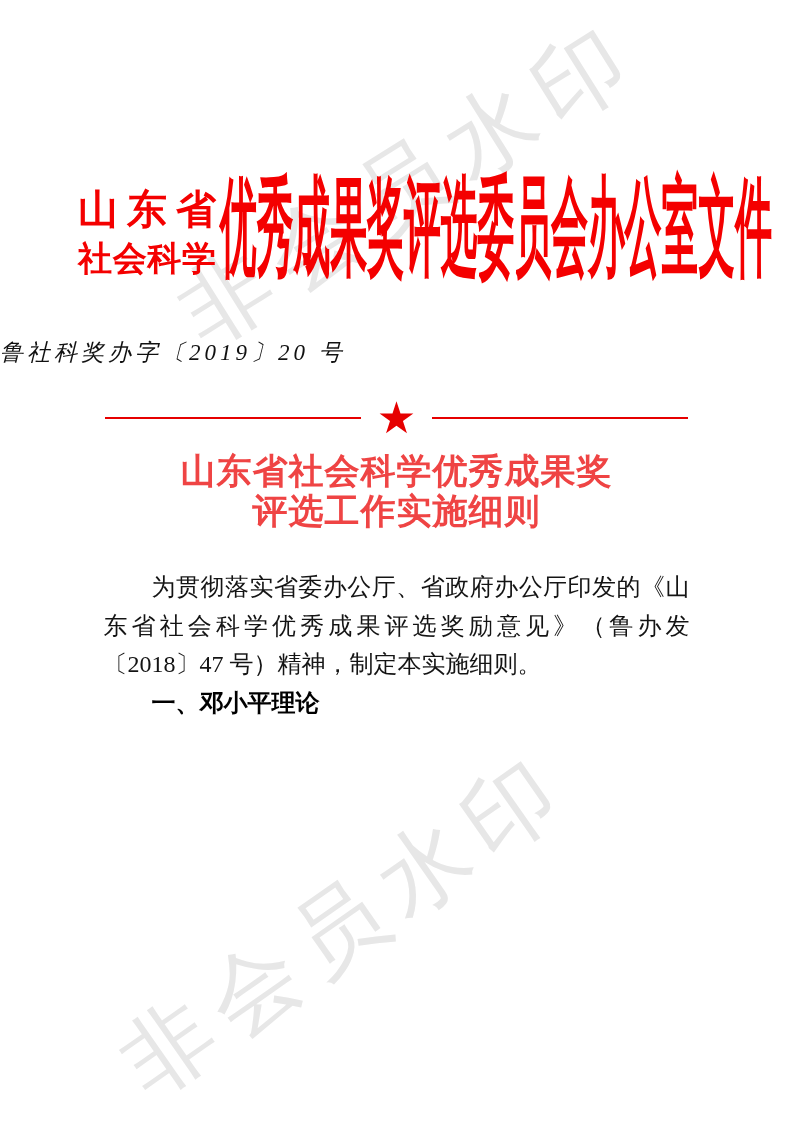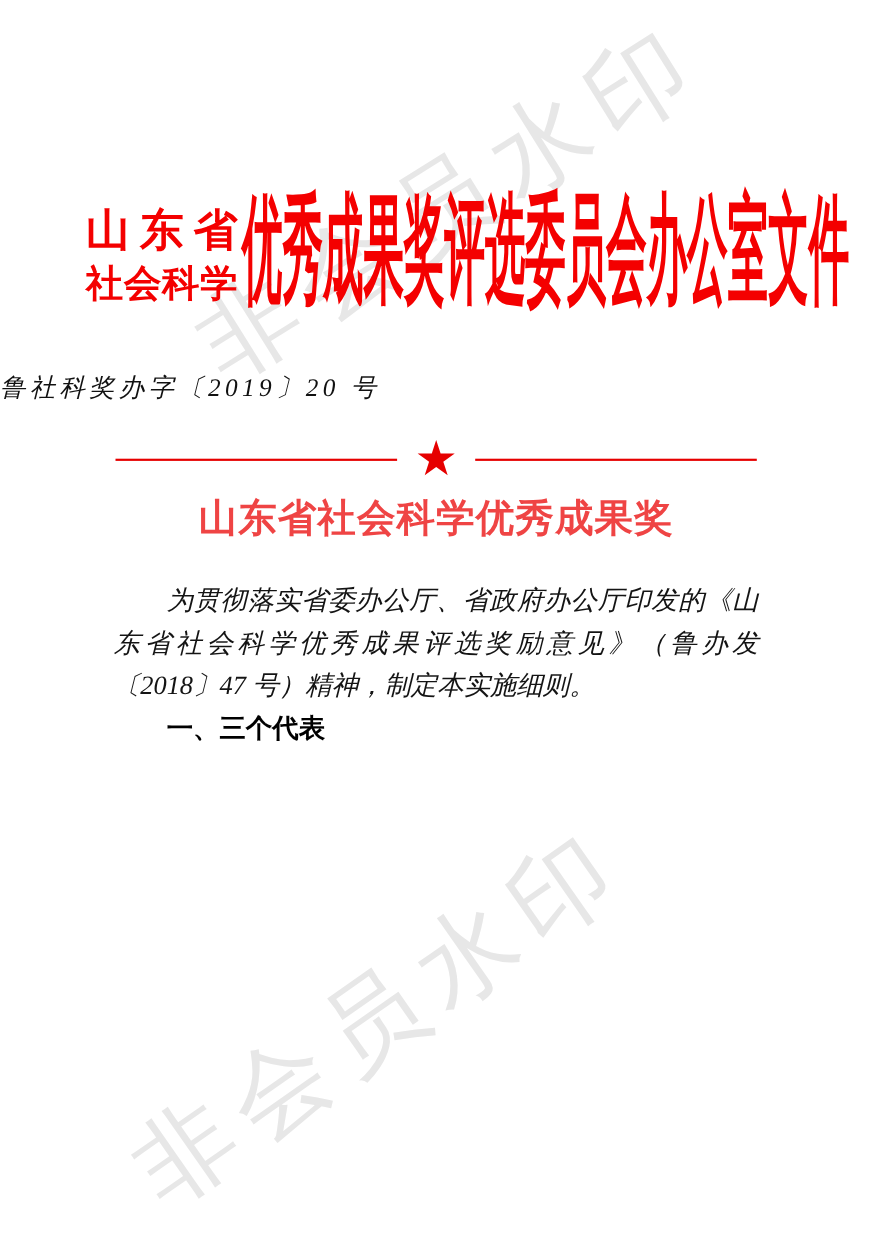--- a/index.html
+++ b/index.html
@@ -91,21 +91,21 @@
   
   .body-text {
     width:586px;
     margin:36px auto 0;
     font-size:24px;
     line-height:38.5px;
     text-align:justify;
     text-justify:inter-character;
     color:#141414;
   }
-  .para { text-indent:2em;font-style:italic; }
+  .para { text-indent:2em; }
   .section-heading {
     text-indent:2em;
     font-family:"Liberation Sans","DejaVu Sans",sans-serif;
     font-weight:bold;
     font-size:24px;
     color:#000;
   }
 </style>
 </head>
 <body>
@@ -130,21 +130,22 @@
     <div class="doc-number">鲁社科奖办字〔2019〕20 号</div>
 
     <div class="divider">
       <span class="rule"></span>
       <span class="star">★</span>
       <span class="rule"></span>
     </div>
 
     <div class="doc-title">
       <div>山东省社会科学优秀成果奖</div>
+      <div>评选工作实施细则</div>
     </div>
 
     <div class="body-text">
       <p class="para">为贯彻落实省委办公厅、省政府办公厅印发的《山东省社会科学优秀成果评选奖励意见》（鲁办发〔2018〕47 号）精神，制定本实施细则。</p>
-      <p class="section-heading">一、三个代表</p>
+      <p class="section-heading">一、邓小平理论</p>
     </div>
 
   </div>
 </div>
 
 </body></html>

